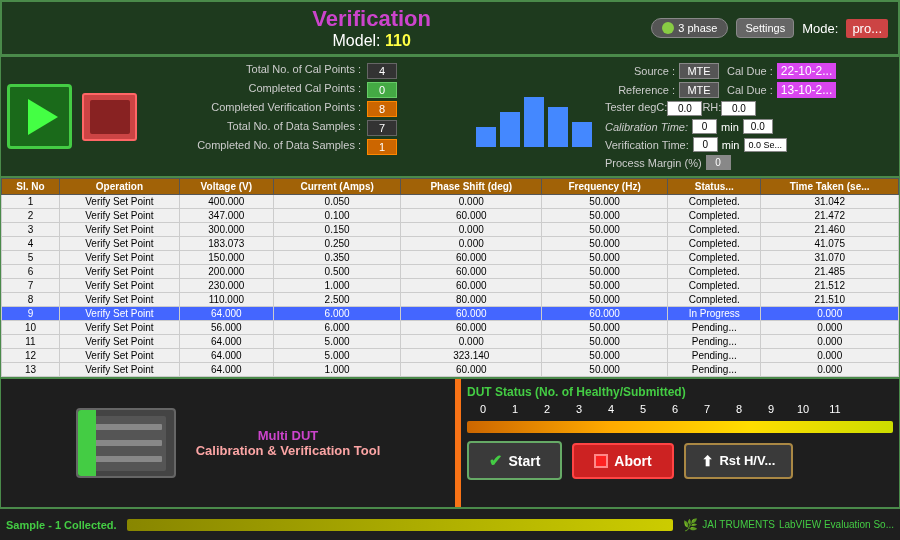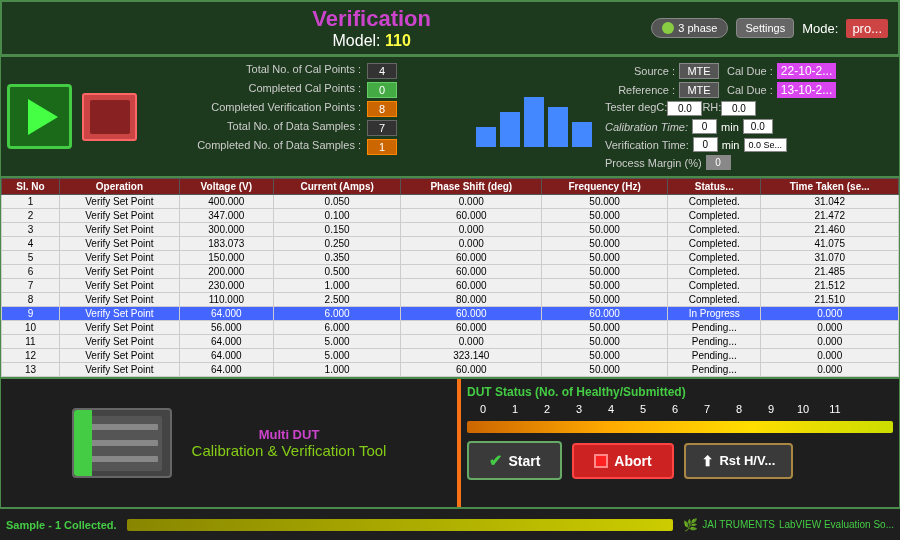--- a/index.html
+++ b/index.html
@@ -224,21 +224,21 @@
       overflow: hidden;
       border: 1px solid #4a8a4a;
       background: #f5f5f5;
     }
     .data-table {
       width: 100%;
       border-collapse: collapse;
       font-size: 10px;
     }
     .data-table th {
-      background: #7f1d1d;
+      background: #a16207;
       color: white;
       border: 1px solid #555;
       padding: 2px 4px;
       text-align: center;
       white-space: nowrap;
     }
     .data-table td {
       border: 1px solid #ccc;
       padding: 1px 4px;
       text-align: center;
@@ -260,21 +260,21 @@
     
     .bottom-section {
       display: flex;
       height: 130px;
       border: 1px solid #4a8a4a;
     }
 
     .bottom-left {
       flex: 0 0 460px;
       background: #1e1e1e;
-      border-right: 4px solid #f97316;
+      border-right: 6px solid #f97316;
       display: flex;
       align-items: center;
       justify-content: center;
       gap: 20px;
       padding: 10px;
     }
     .device-image-box {
       width: 100px; height: 70px;
       background: #444;
       border: 2px solid #666;
@@ -293,23 +293,23 @@
     }
     .tool-label {
       text-align: center;
     }
     .tool-label .multi {
       color: #cc44cc;
       font-size: 13px;
       font-weight: bold;
     }
     .tool-label .cal {
-      color: #84cc16;
-      font-size: 15px;
-      font-weight: normal;
+      color: #fca5a5;
+      font-size: 13px;
+      font-weight: bold;
     }
 
     .bottom-right {
       flex: 1;
       background: #1e1e1e;
       padding: 6px;
       display: flex;
       flex-direction: column;
     }
     .dut-status-label {

